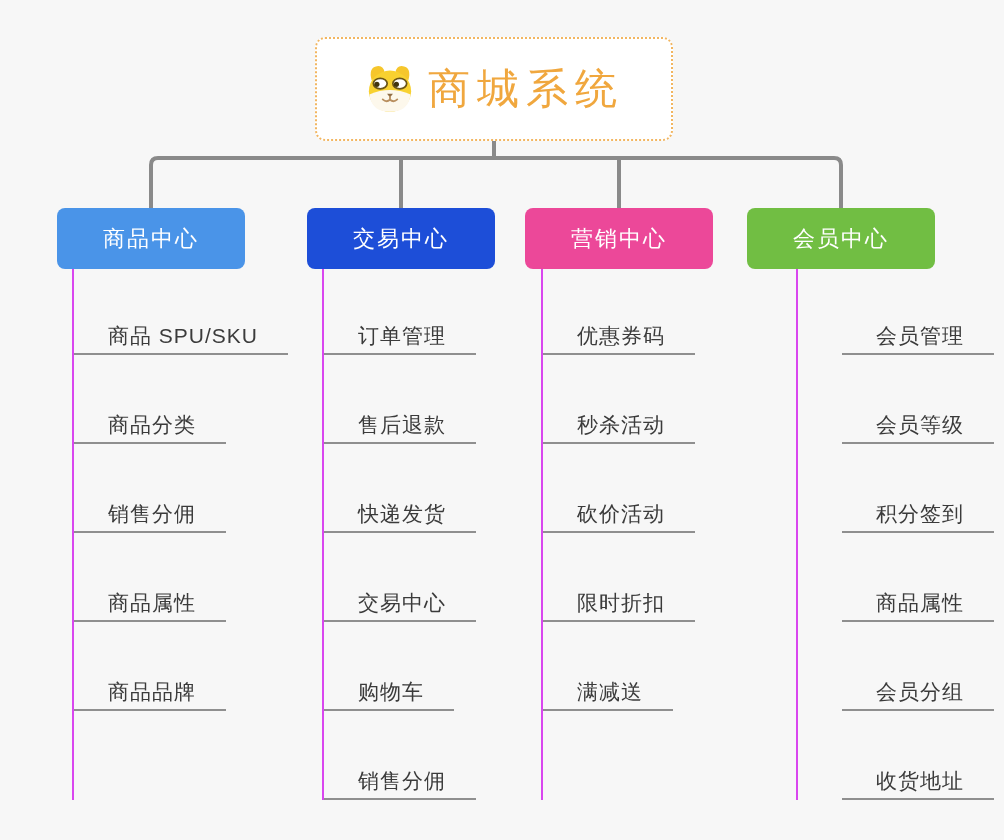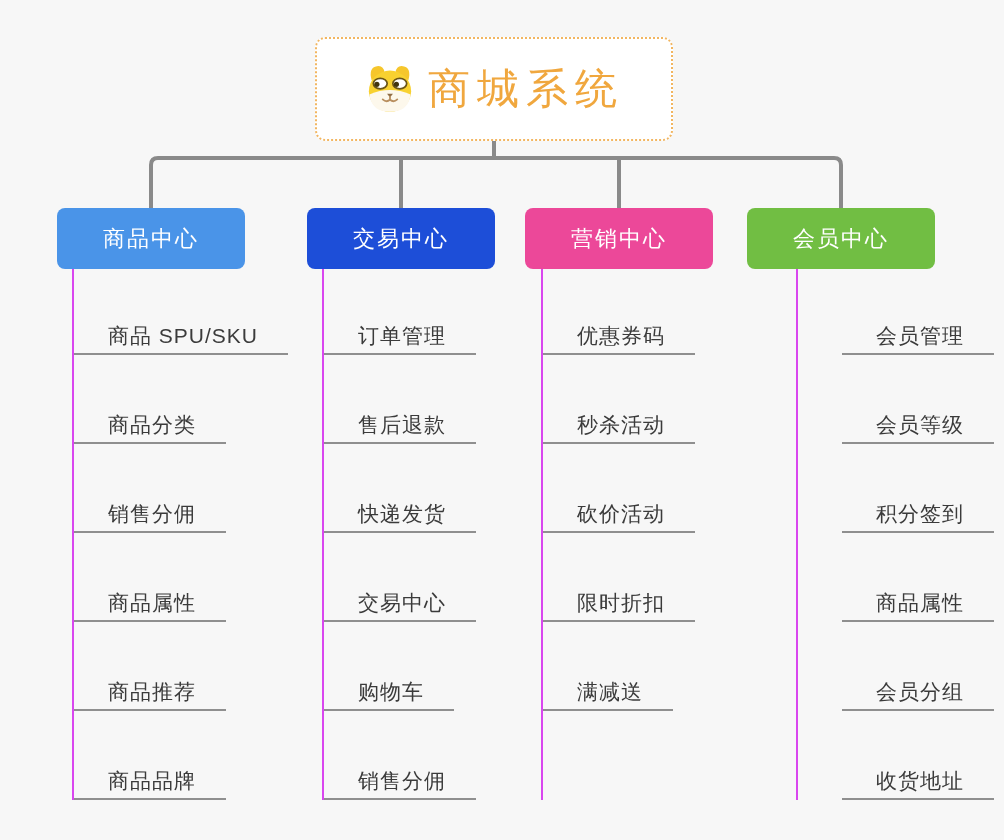--- a/index.html
+++ b/index.html
@@ -126,23 +126,20 @@
     <div class="leaf">
         <span>商品分类</span>
       </div>
     <div class="leaf">
         <span>销售分佣</span>
       </div>
     <div class="leaf">
         <span>商品属性</span>
       </div>
     <div class="leaf">
-        <span>商品推荐</span>
-      </div>
-    <div class="leaf">
         <span>商品品牌</span>
       </div>
   </div>
 
   <div class="column col1">
     <div class="leaf">
         <span>订单管理</span>
       </div>
     <div class="leaf">
         <span>售后退款</span>

